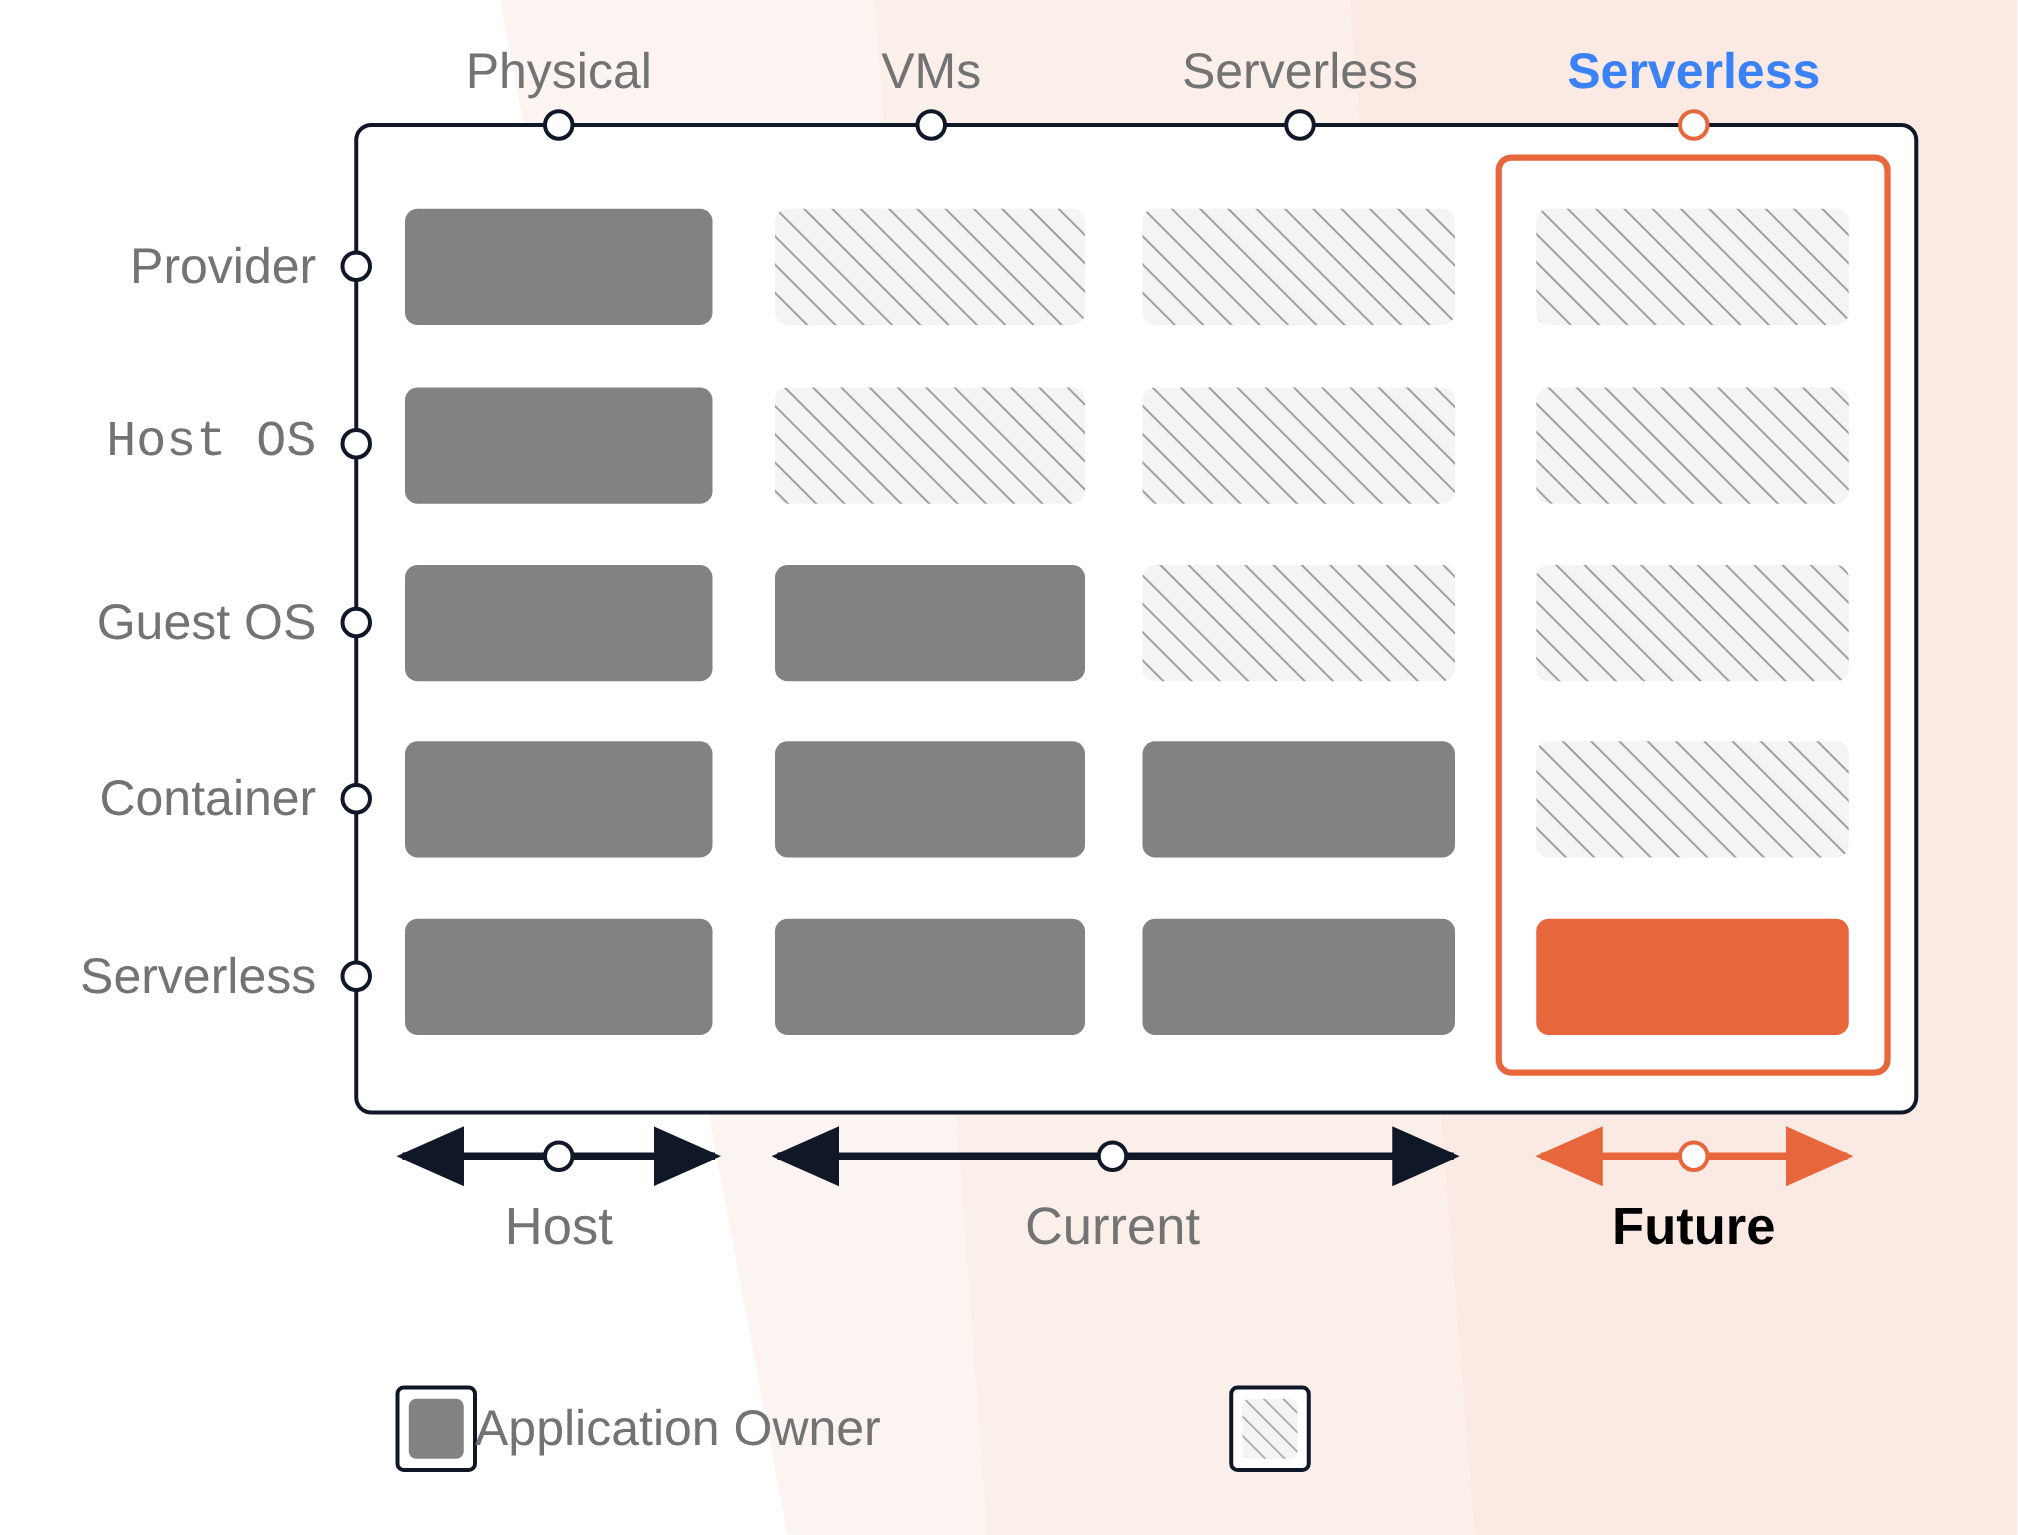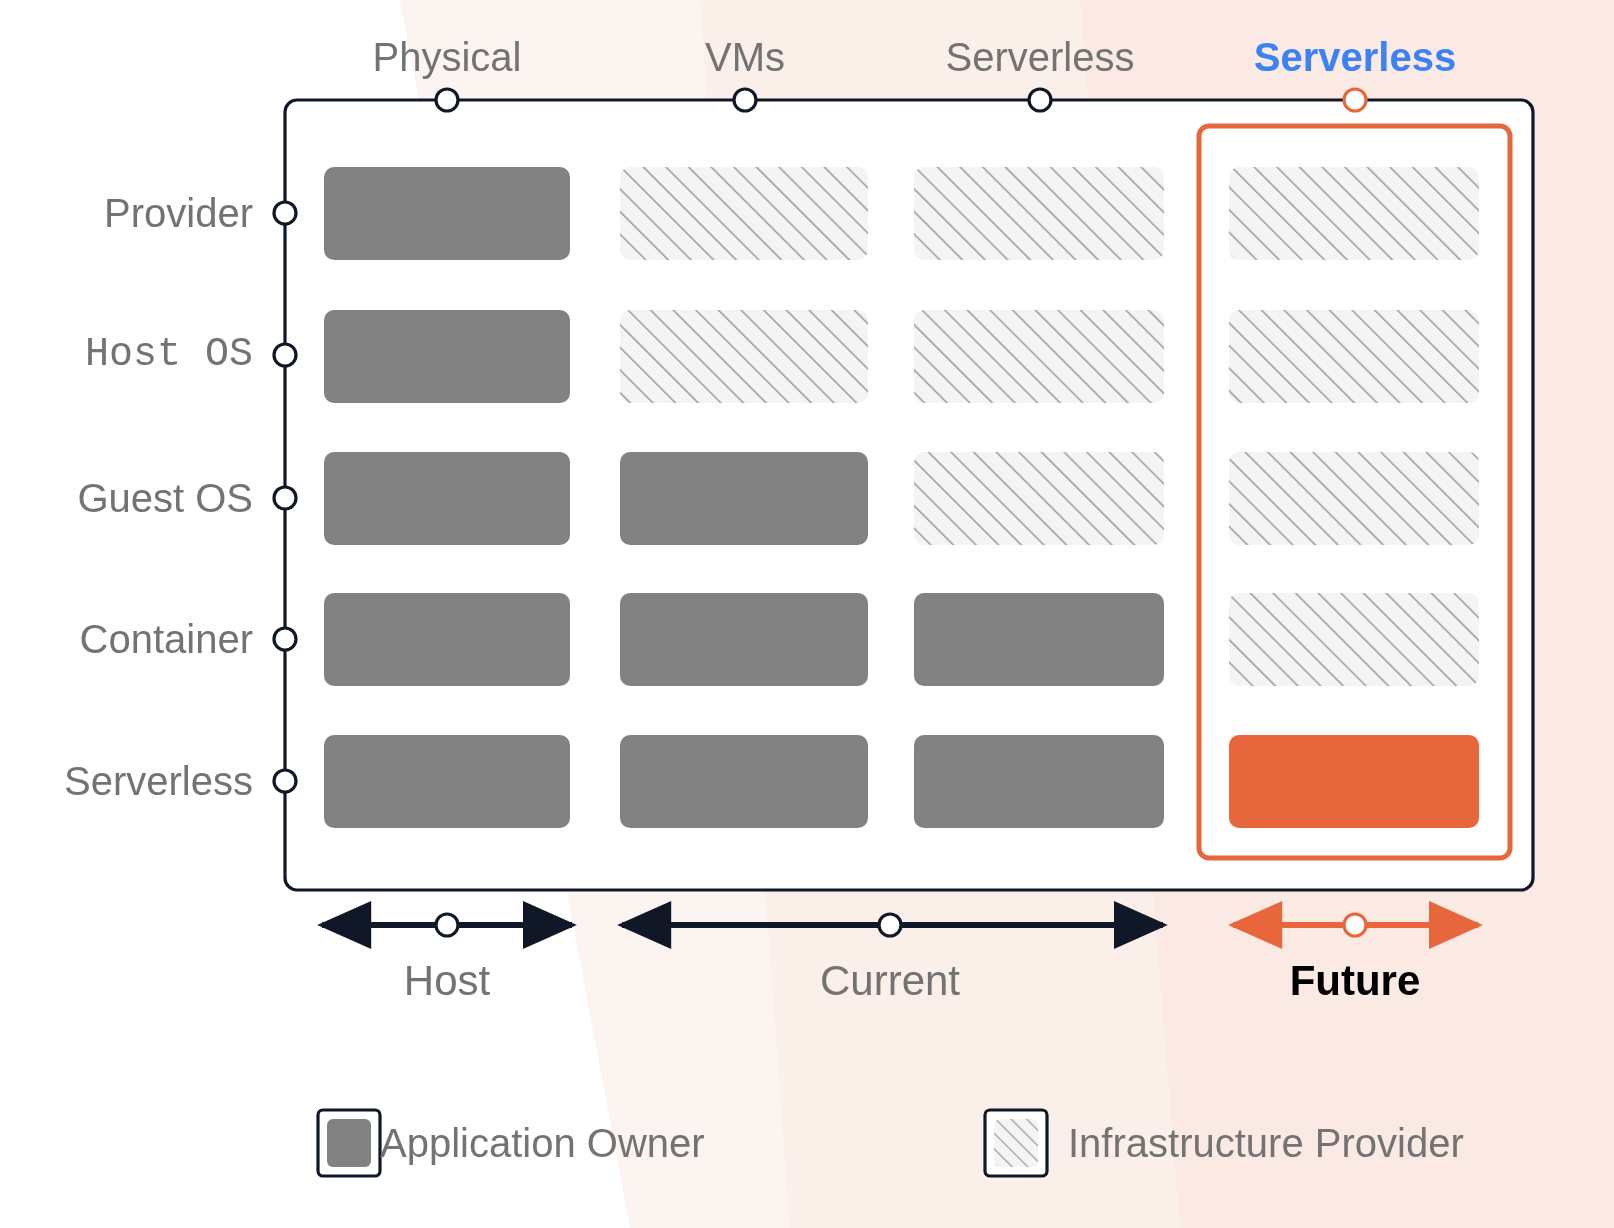--- a/index.html
+++ b/index.html
@@ -175,15 +175,14 @@
   <div class="lbl row-head" style="left:253px; top:355px;font-family:Liberation Mono, monospace;">Host OS</div>
   <div class="lbl row-head" style="left:253px; top:498px;">Guest OS</div>
   <div class="lbl row-head" style="left:253px; top:639px;">Container</div>
   <div class="lbl row-head" style="left:253px; top:781px;">Serverless</div>
 
   <div class="lbl era-head" style="left:447px; top:960px;">Host</div>
   <div class="lbl era-head" style="left:890px; top:960px;">Current</div>
   <div class="lbl era-head accent" style="left:1355px; top:960px;">Future</div>
 
   <div class="lbl legend-label" style="left:380px; top:1143px;">Application Owner</div>
-  <div class="lbl legend-label" style="left:1068px; top:1143px;">Infrastructure Provider</div>
 
 </div>
 
 </body></html>

